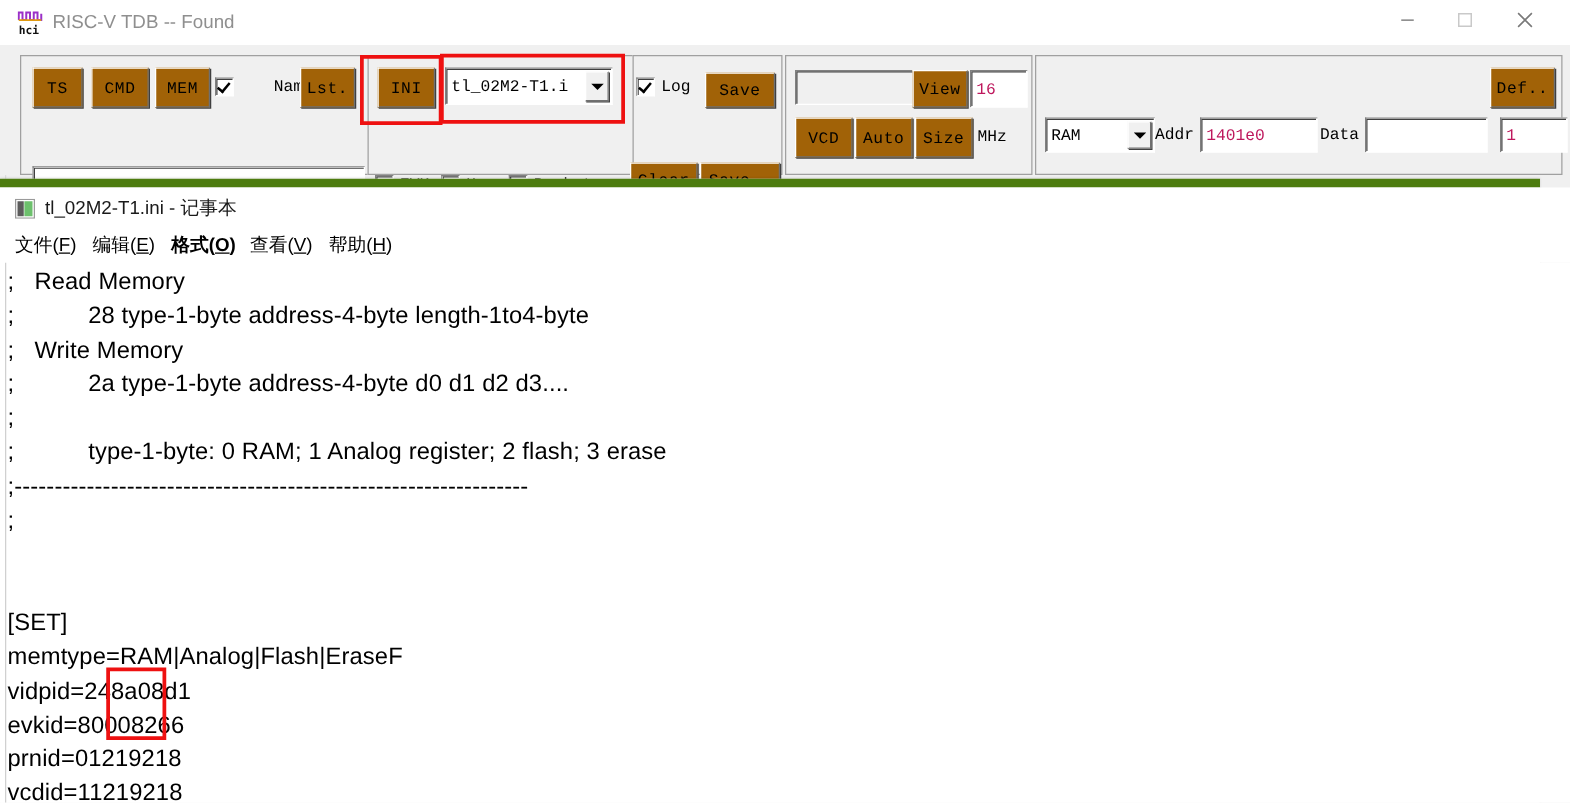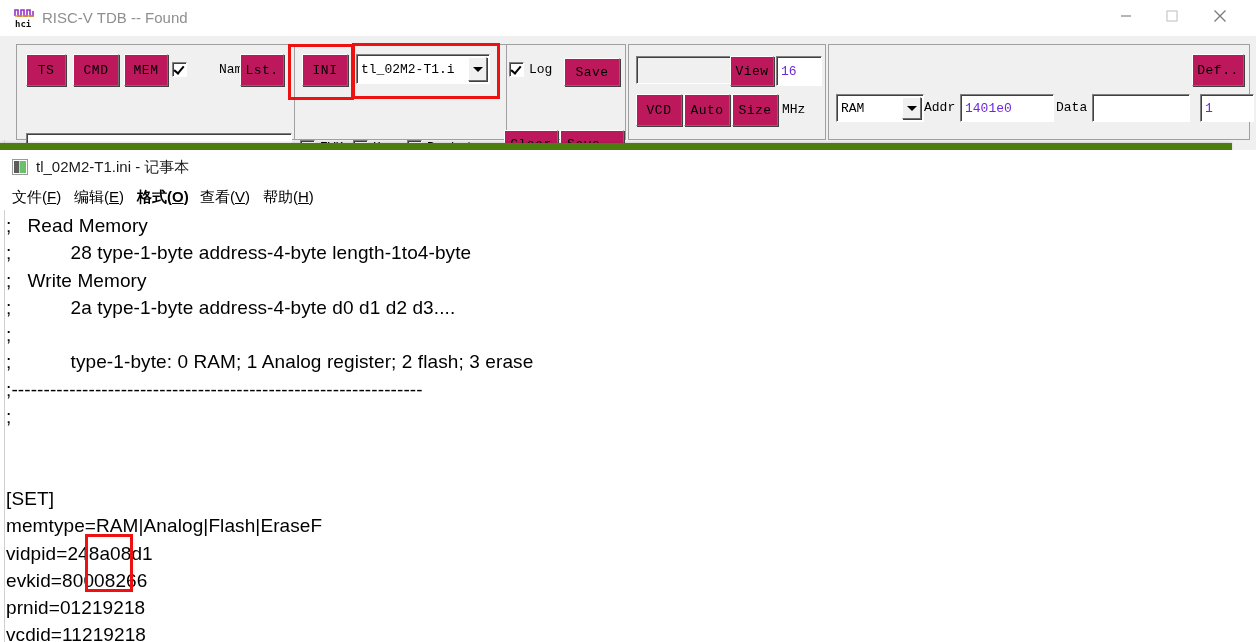--- a/index.html
+++ b/index.html
@@ -26,41 +26,41 @@
   
   #client-top-edge{position:absolute;left:0;top:36px;width:1256px;height:4px;background:#f0f0f0;}
   #client-left-edge{position:absolute;left:0;top:36px;width:4px;height:606px;background:#f0f0f0;border-right:1px solid #dcdcdc;}
 
   
   #toolbar{position:absolute;left:4px;top:40px;width:1252px;height:100px;background:#f0f0f0;}
 
   .grp{position:absolute;border:1px solid #a0a0a0;background:#f0f0f0;}
 
   .btn{
-    position:absolute;background:#be185d;
+    position:absolute;background:#a16207;
     border-top:1px solid #ffffff;border-left:1px solid #ffffff;
     border-right:1px solid #707070;border-bottom:1px solid #707070;
     box-shadow:1px 1px 0 0 #404040;
     font-family:"Liberation Mono", monospace;font-size:13px;color:#000;
     display:flex;align-items:center;justify-content:center;
     letter-spacing:0.5px;cursor:default;white-space:nowrap;
   }
   .cbx{position:absolute;display:flex;align-items:center;gap:5px;
        font-family:"Liberation Mono", monospace;font-size:13px;color:#000;white-space:nowrap;}
   .cbx .box{width:13px;height:13px;background:#fff;
       border-top:1px solid #808080;border-left:1px solid #808080;
       border-right:1px solid #ffffff;border-bottom:1px solid #ffffff;
       box-shadow:inset 1px 1px 0 0 #404040;position:relative;flex:0 0 auto;}
   .cbx .box.on::after{content:"";position:absolute;left:3px;top:1px;width:4px;height:8px;
       border:solid #000;border-width:0 2px 2px 0;transform:rotate(40deg);}
   .fld{position:absolute;background:#ffffff;
       border-top:1px solid #808080;border-left:1px solid #808080;
       border-right:1px solid #ffffff;border-bottom:1px solid #ffffff;
       box-shadow:inset 1px 1px 0 0 #404040;
-      font-family:"Liberation Mono", monospace;font-size:13px;color:#6d28d9;
+      font-family:"Liberation Mono", monospace;font-size:13px;color:#be185d;
       display:flex;align-items:center;overflow:hidden;white-space:nowrap;padding-left:4px;}
   .fld.gray{background:#f0f0f0;}
   .lbl{position:absolute;font-family:"Liberation Mono", monospace;font-size:13px;color:#000;white-space:nowrap;}
   .combo{position:absolute;background:#ffffff;
       border-top:1px solid #808080;border-left:1px solid #808080;
       border-right:1px solid #ffffff;border-bottom:1px solid #ffffff;
       box-shadow:inset 1px 1px 0 0 #404040;
       font-family:"Liberation Mono", monospace;font-size:13px;color:#000;
       display:flex;align-items:center;white-space:nowrap;padding-left:4px;overflow:hidden;}
   .combo .arrow{position:absolute;right:2px;top:2px;width:17px;bottom:2px;background:#f0f0f0;

